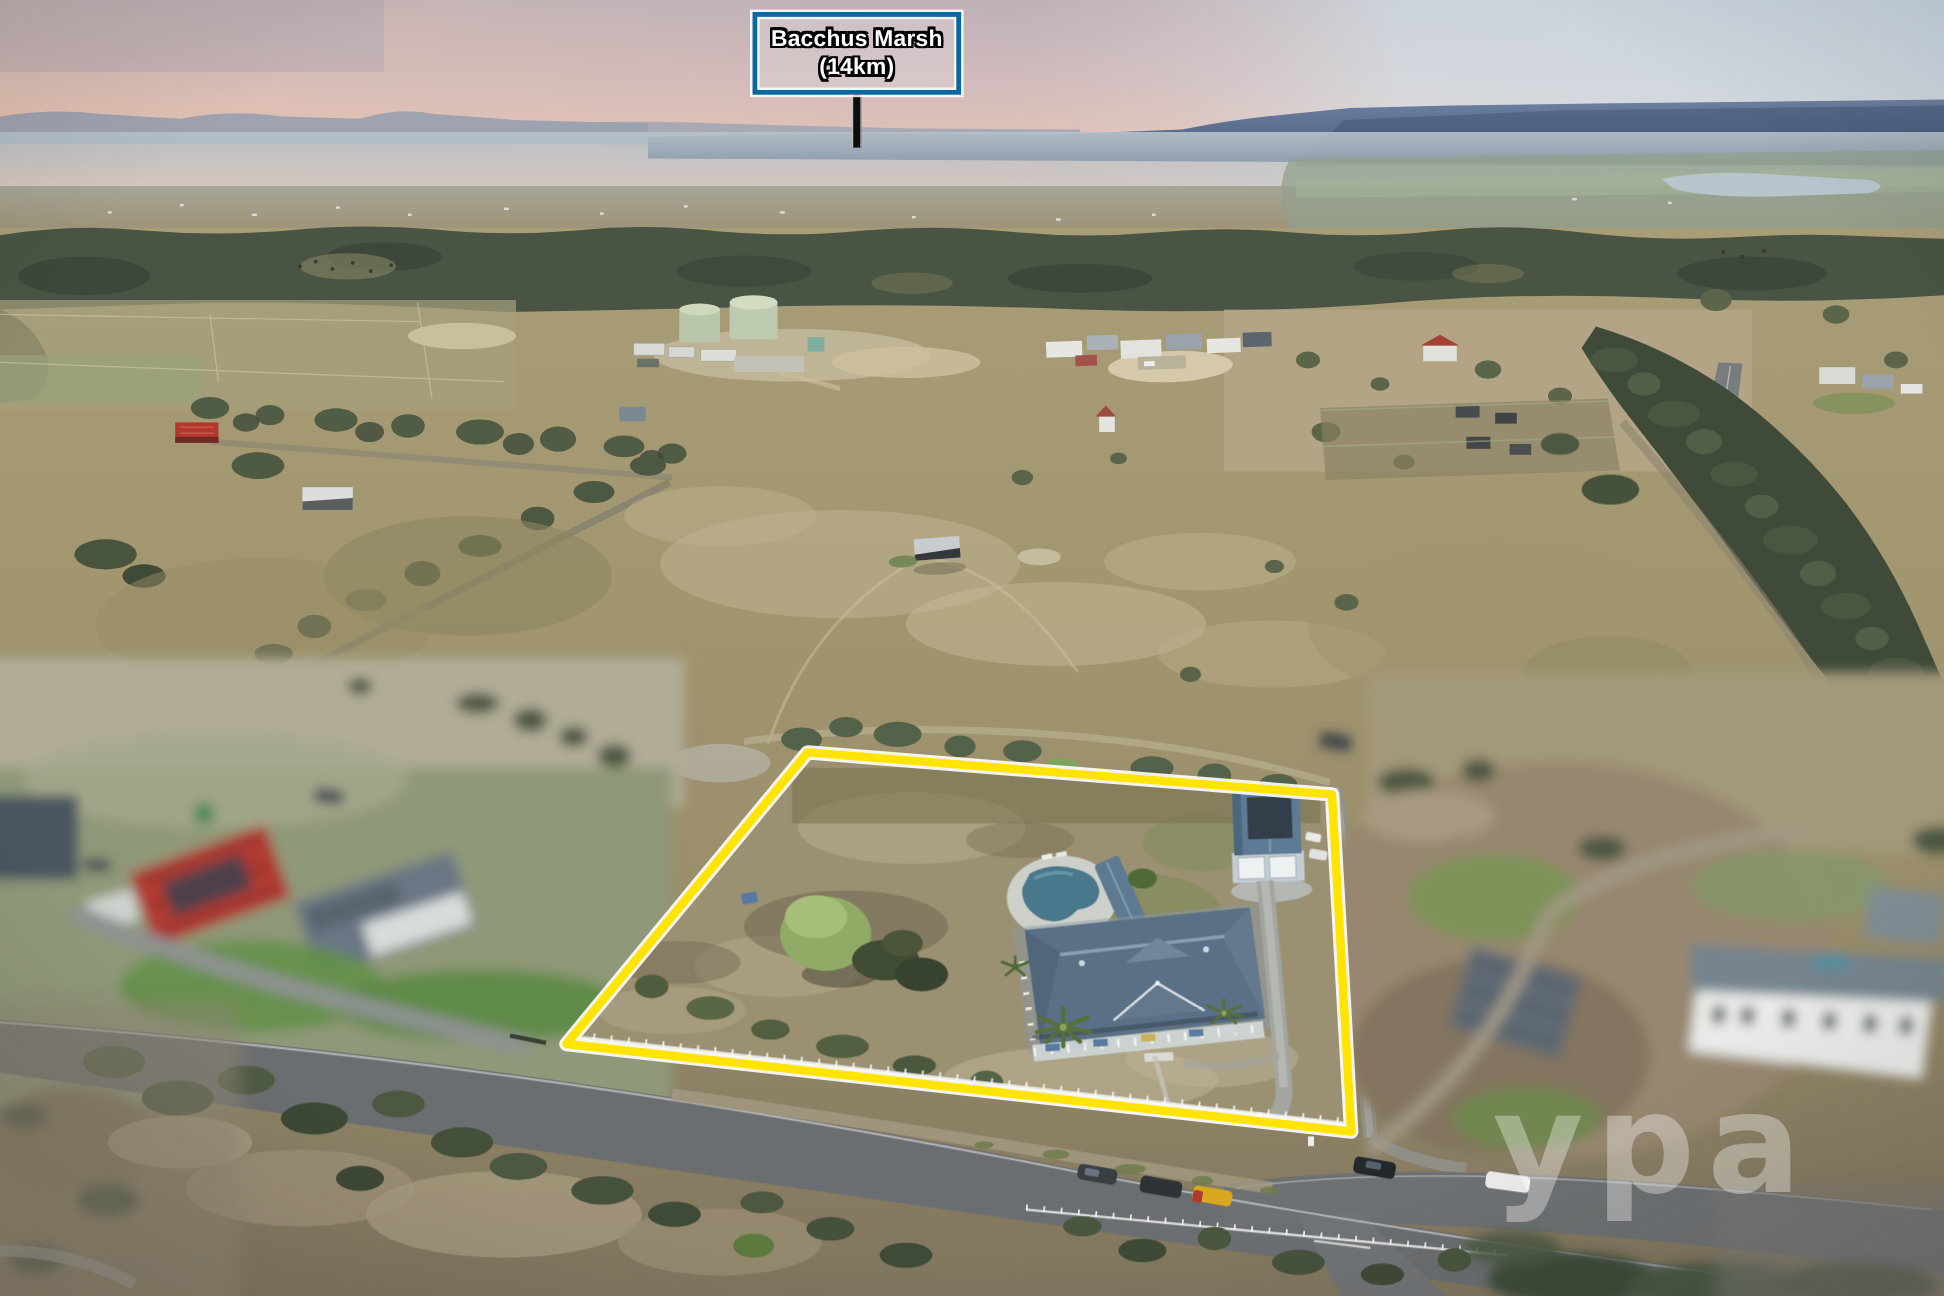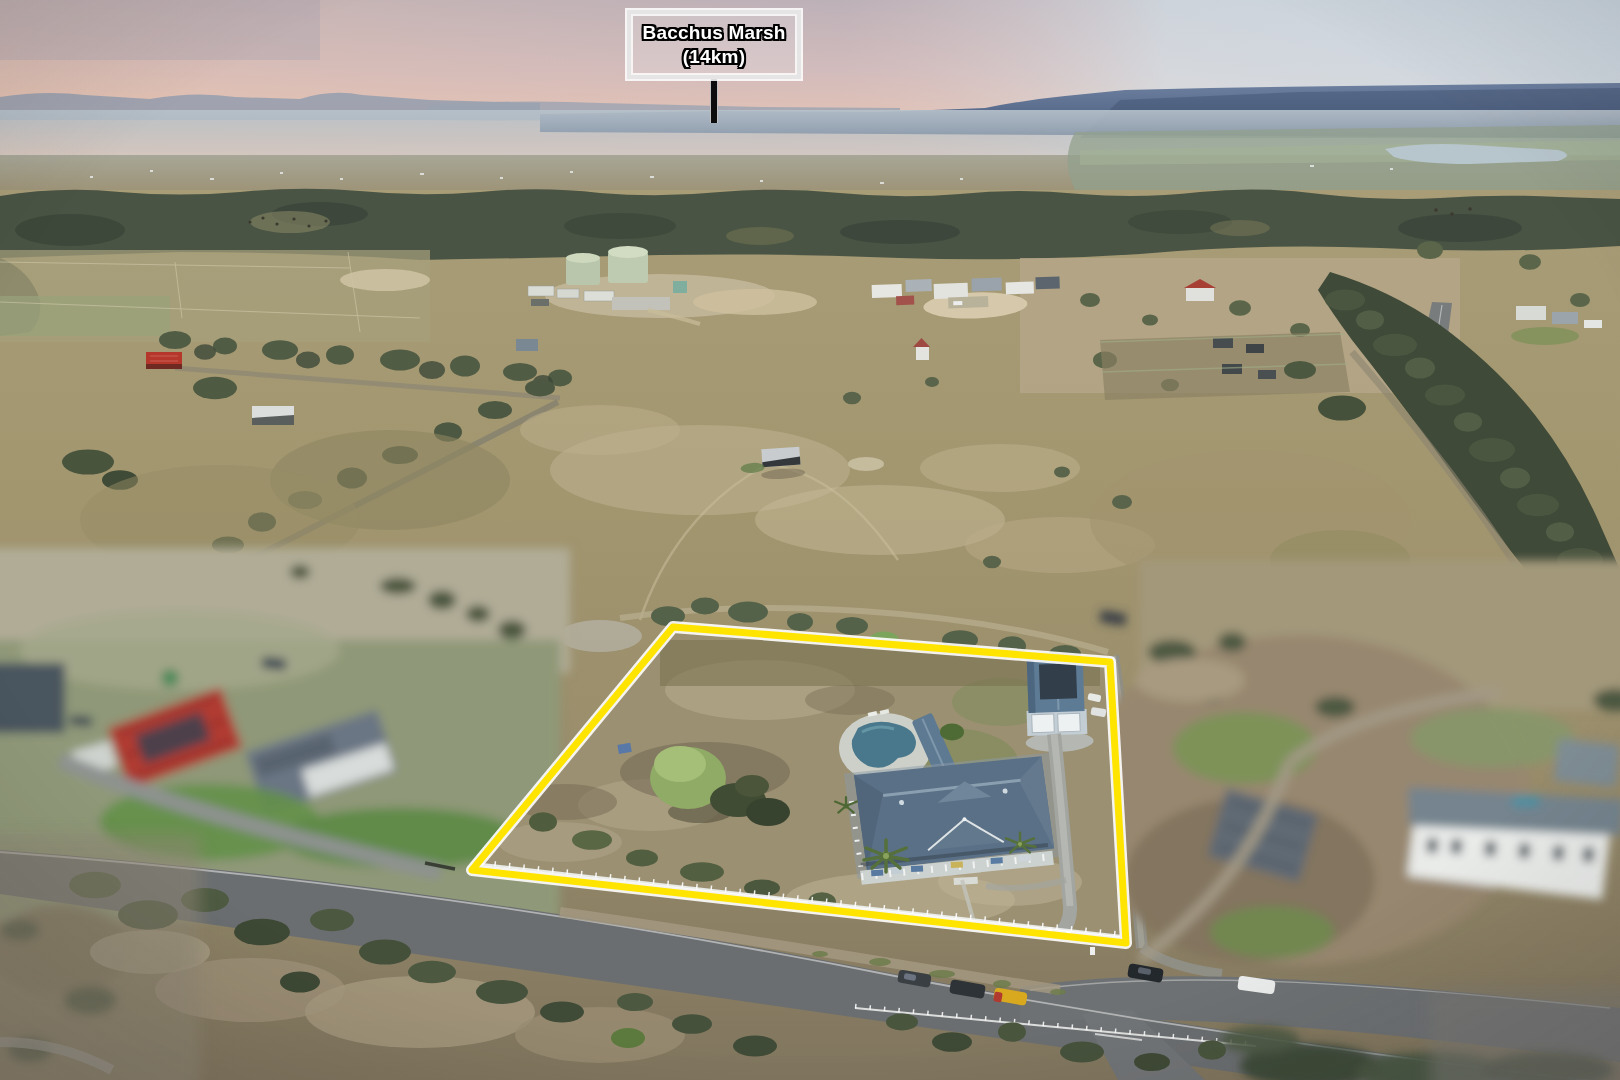--- a/index.html
+++ b/index.html
@@ -1,21 +1,21 @@
 <!DOCTYPE html>
 <html><head>
 <meta charset="utf-8">
 <style>
   html,body{margin:0;padding:0;background:#222;}
   .stage{position:relative;width:1620px;height:1080px;overflow:hidden;
          font-family:"Liberation Sans",sans-serif;background:#9b9072;}
   .stage svg{position:absolute;left:0;top:0;}
   
   .sign-wrap{position:absolute;left:627px;top:10px;width:174px;text-align:center;}
-  .sign-board{box-sizing:border-box;border:4px solid #e5e5e5;outline:2px solid rgba(255,255,255,.85);
+  .sign-board{box-sizing:border-box;border:4px solid #0369a1;outline:2px solid rgba(255,255,255,.85);
       box-shadow:inset 0 0 0 2px rgba(255,255,255,.8);background:rgba(235,230,235,.28);
       padding:7px 2px 6px 2px;}
   .sign-line{font-size:19px;font-weight:700;line-height:1.25;color:#fff;letter-spacing:.2px;
       text-shadow:-2px -2px 0 #000,2px -2px 0 #000,-2px 2px 0 #000,2px 2px 0 #000,
                   0 -2px 0 #000,0 2px 0 #000,-2px 0 0 #000,2px 0 0 #000;}
   .sign-pole{width:6px;height:44px;margin:0 auto;background:#0d0d0d;
       border-left:1.5px solid rgba(255,255,255,.75);border-right:1.5px solid rgba(255,255,255,.75);}
   
   .watermark{position:absolute;left:1244px;top:896px;font-family:"DejaVu Sans",sans-serif;
       font-weight:700;font-size:116px;letter-spacing:10px;color:rgba(255,255,255,.34);
@@ -640,13 +640,14 @@
 </svg>
 
 <div class="sign-wrap">
   <div class="sign-board">
     <div class="sign-line">Bacchus Marsh</div>
     <div class="sign-line">(14km)</div>
   </div>
   <div class="sign-pole"></div>
 </div>
 
+<div class="watermark">ypa</div>
 </div>
 
 </body></html>

